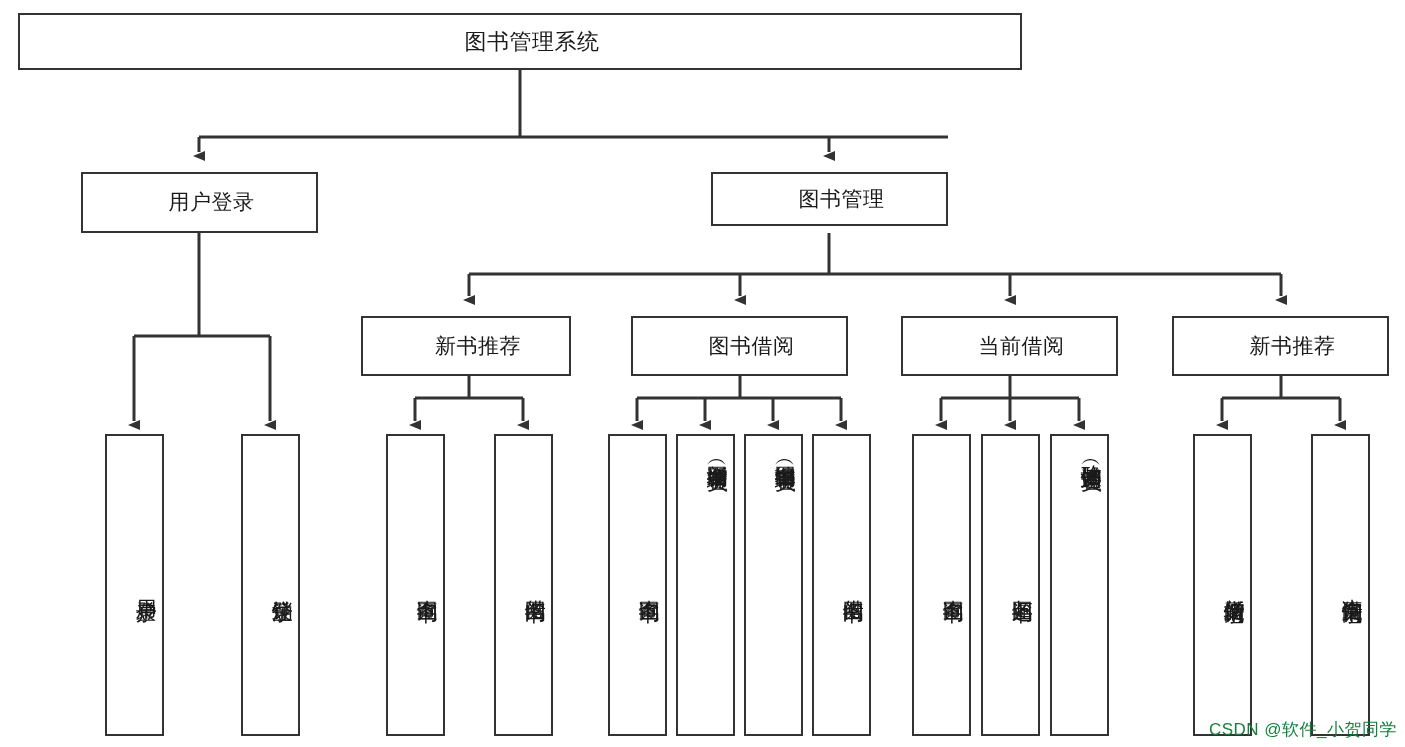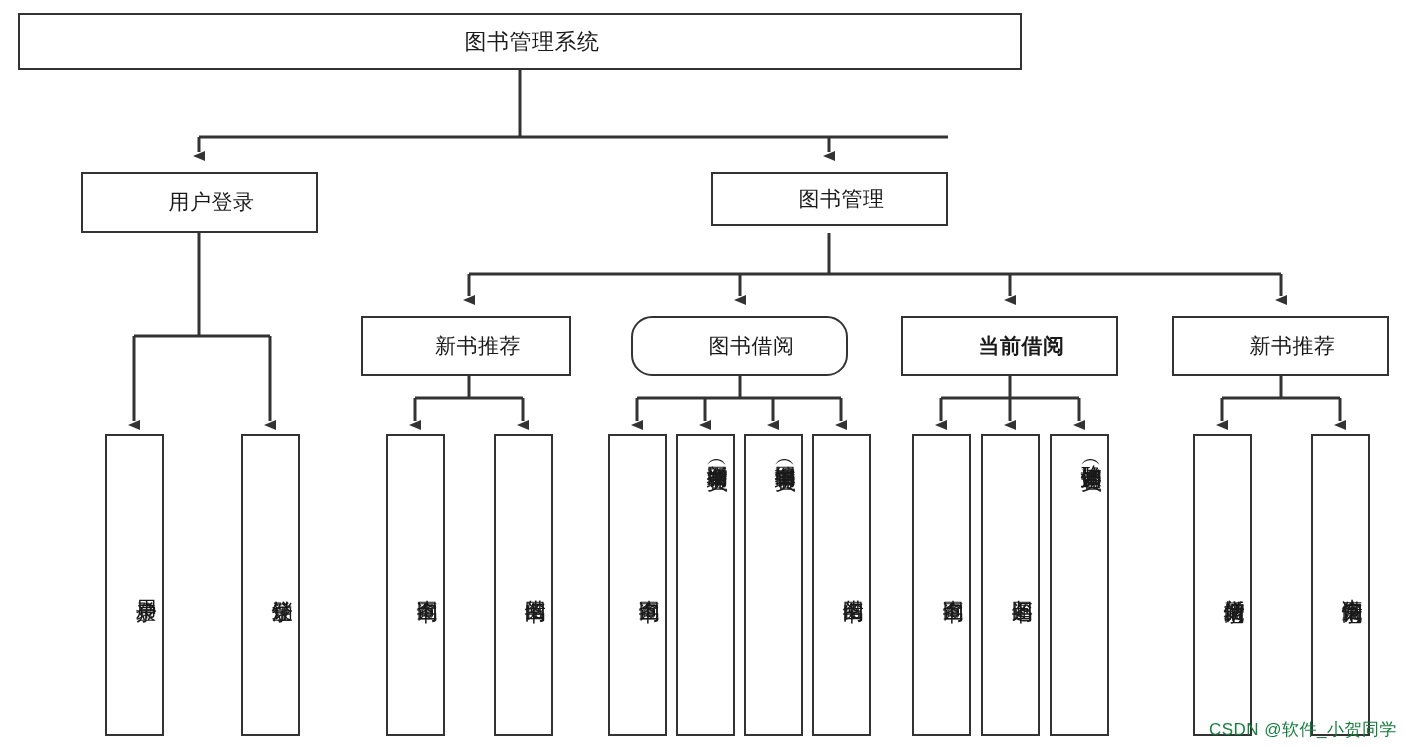--- a/index.html
+++ b/index.html
@@ -141,24 +141,24 @@
   <div class="node horiz" style="left:81px; top:172px; width:237px; height:61px;">
     <span class="node-label">用户登录</span>
   </div>
   <div class="node horiz" style="left:711px; top:172px; width:237px; height:54px;">
     <span class="node-label">图书管理</span>
   </div>
 
   <div class="node horiz" style="left:361px; top:316px; width:210px; height:60px;">
     <span class="node-label">新书推荐</span>
   </div>
-  <div class="node horiz" style="left:631px; top:316px; width:217px; height:60px;border-radius:21px;">
+  <div class="node horiz" style="left:631px; top:316px; width:217px; height:60px;">
     <span class="node-label">图书借阅</span>
   </div>
-  <div class="node horiz" style="left:901px; top:316px; width:217px; height:60px;font-weight:bold;">
+  <div class="node horiz" style="left:901px; top:316px; width:217px; height:60px;">
     <span class="node-label">当前借阅</span>
   </div>
   <div class="node horiz" style="left:1172px; top:316px; width:217px; height:60px;">
     <span class="node-label">新书推荐</span>
   </div>
 
   <div class="node vert center-v" style="left:105px; top:434px; width:59px; height:302px;">
     <span class="node-label">用户登录</span>
   </div>
   <div class="node vert center-v" style="left:241px; top:434px; width:59px; height:302px;">

